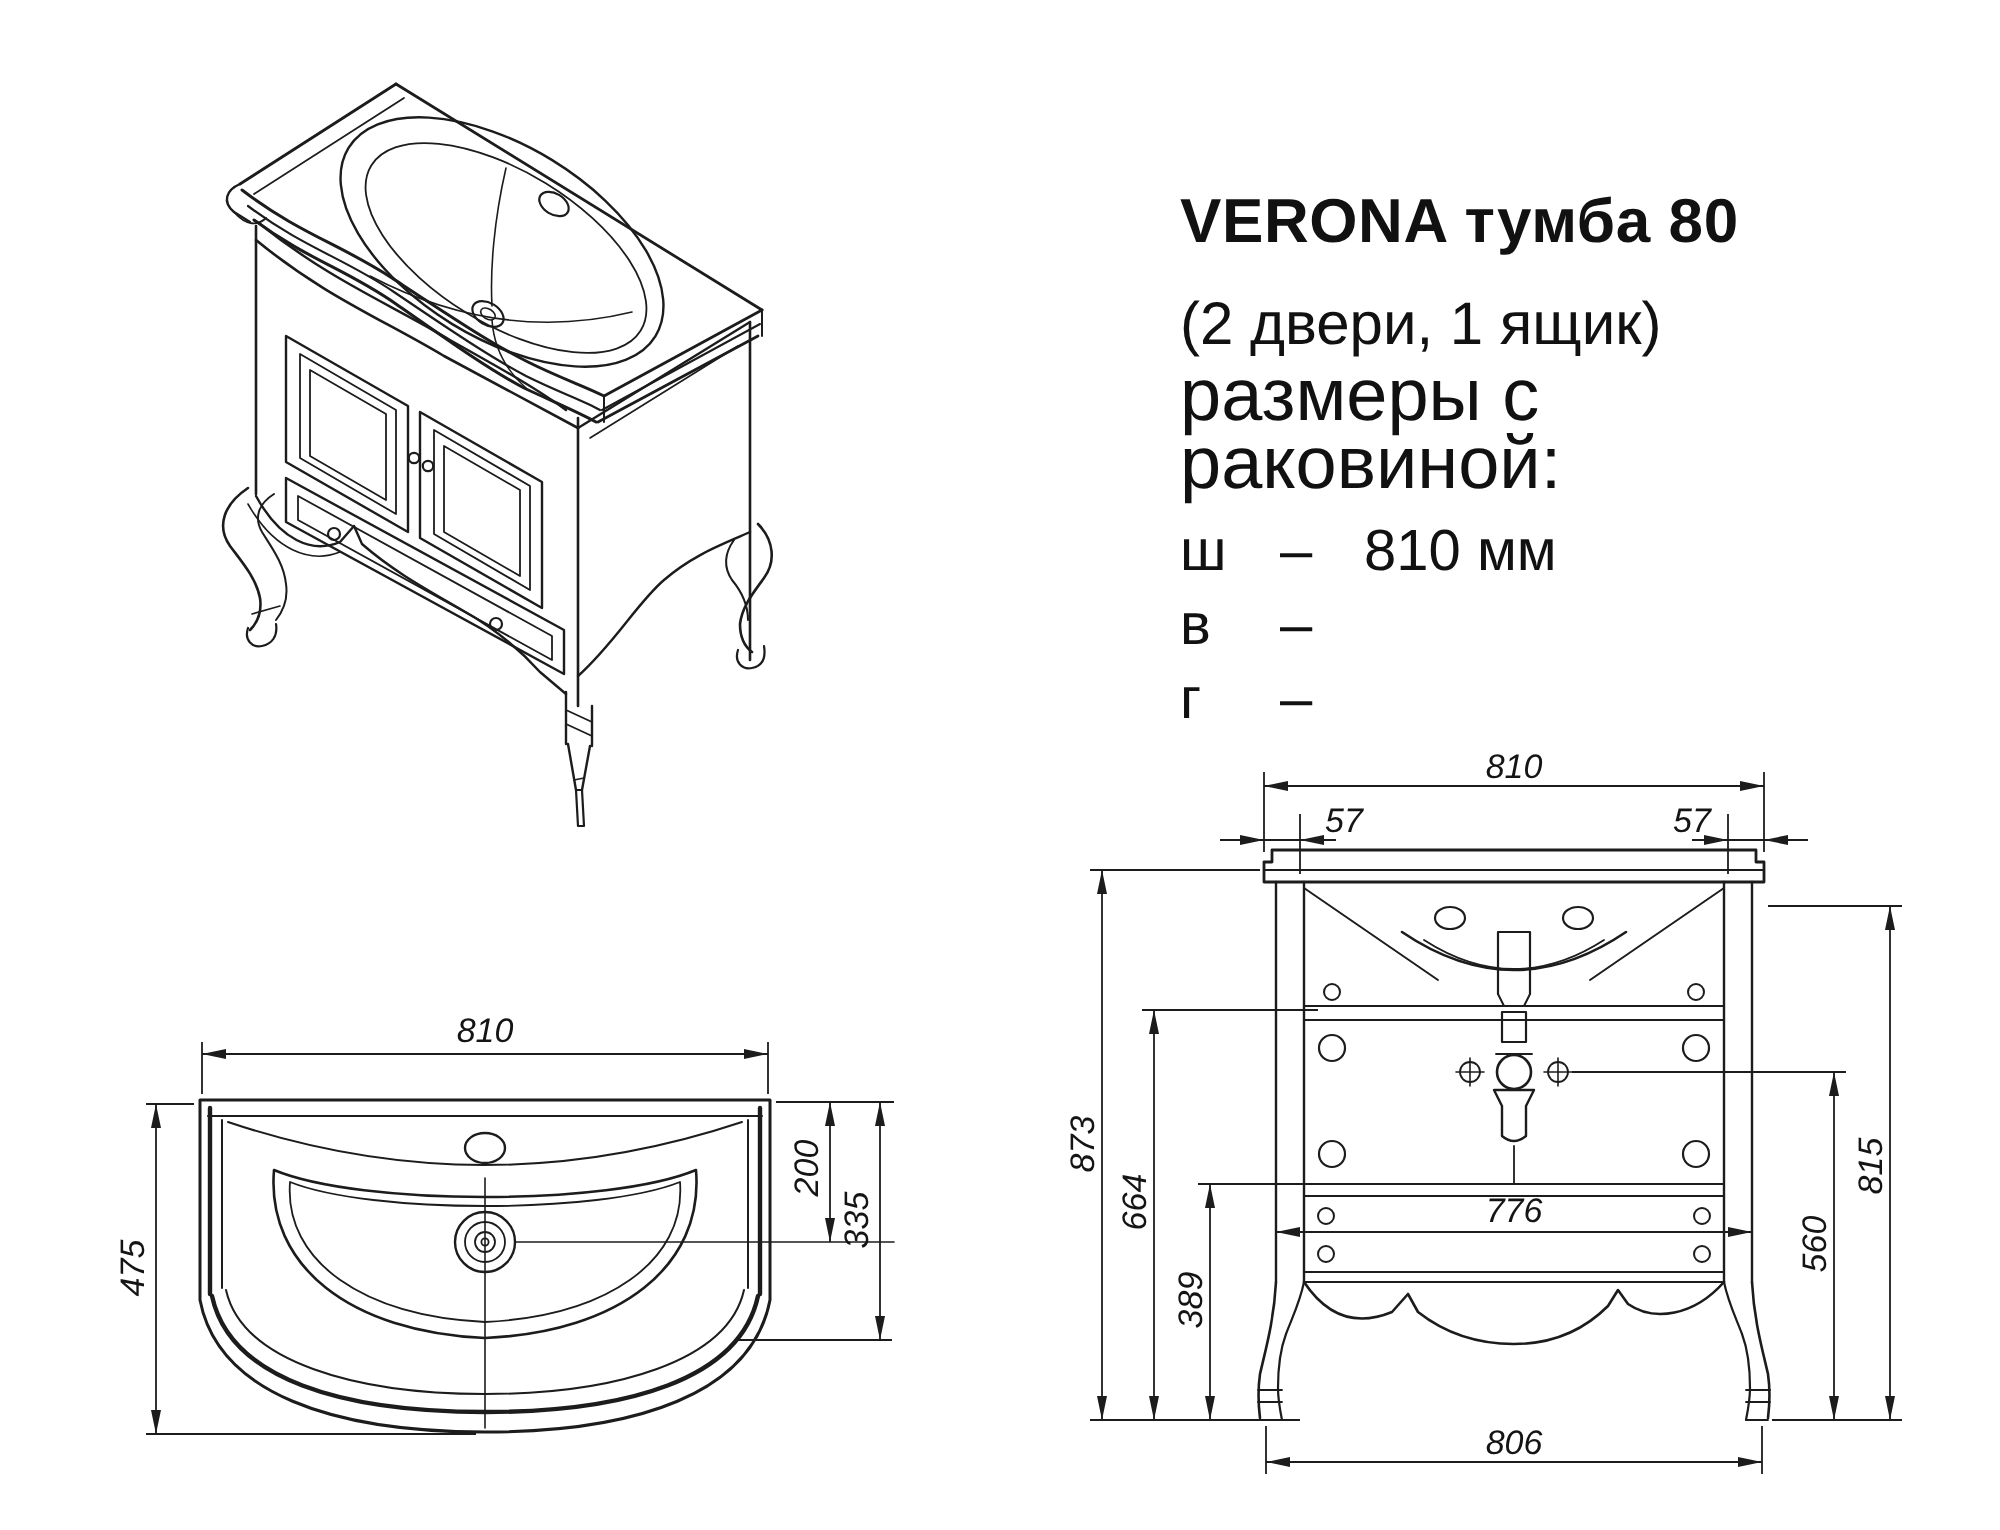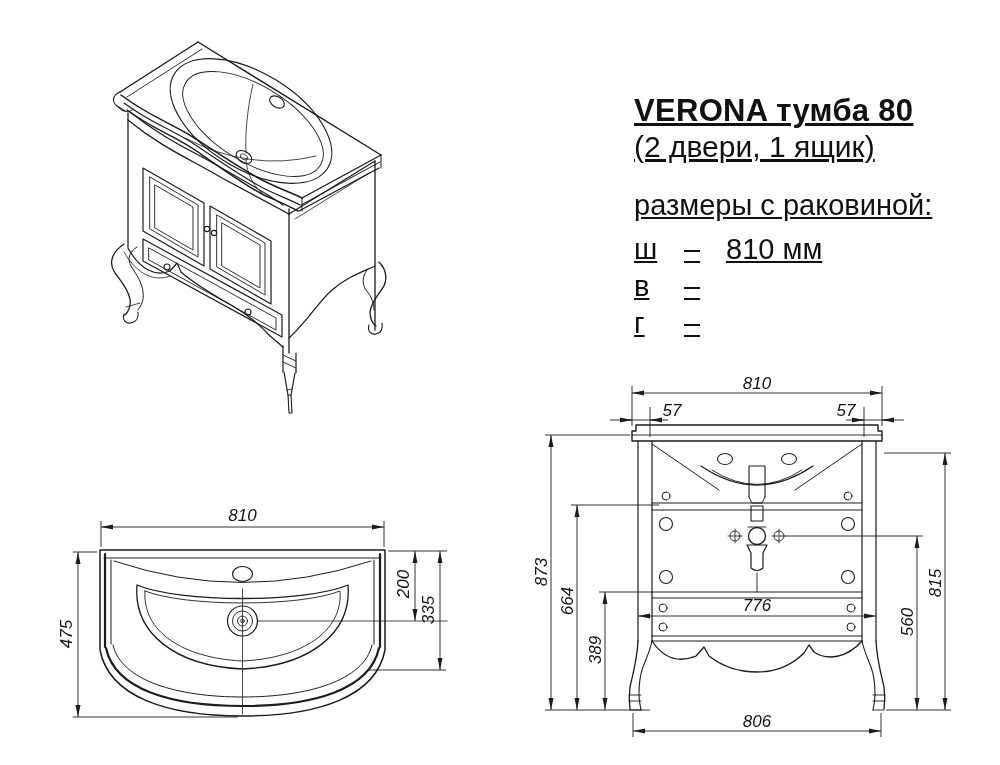--- a/index.html
+++ b/index.html
@@ -3,24 +3,24 @@
 <meta charset="utf-8">
 <style>
   html,body{margin:0;padding:0;background:#ffffff;}
   .page{position:relative;width:1000px;height:765px;background:#fff;overflow:hidden;
         font-family:"Liberation Sans",sans-serif;color:#111;}
   svg{position:absolute;}
   .ln{fill:none;stroke:#1c1c1c;stroke-linecap:round;stroke-linejoin:round;}
   .dimg{fill:none;stroke:#1c1c1c;}
   .dlab{font-family:"Liberation Sans",sans-serif;font-style:italic;font-size:17px;
         fill:#141414;text-anchor:middle;}
-  .info{position:absolute;left:634px;top:92px;width:350px;text-decoration:underline;}
+  .info{position:absolute;left:590px;top:92px;width:350px;}
   .t1{font-size:31px;font-weight:700;line-height:37px;letter-spacing:.3px;}
-  .t2{font-size:30px;font-weight:400;line-height:36px;}
-  .hd{font-size:29px;font-weight:400;margin-top:23px;line-height:34px;}
+  .t2{font-size:30px;font-weight:400;line-height:36px;margin-top:16px;}
+  .hd{font-size:37px;font-weight:400;line-height:34px;}
   .rows{margin-top:9px;}
   .row{display:flex;font-size:29px;line-height:37px;}
   .rk{width:50px;}
   .rs{width:42px;}
 </style>
 </head>
 <body>
 
 <div class="page">
 

